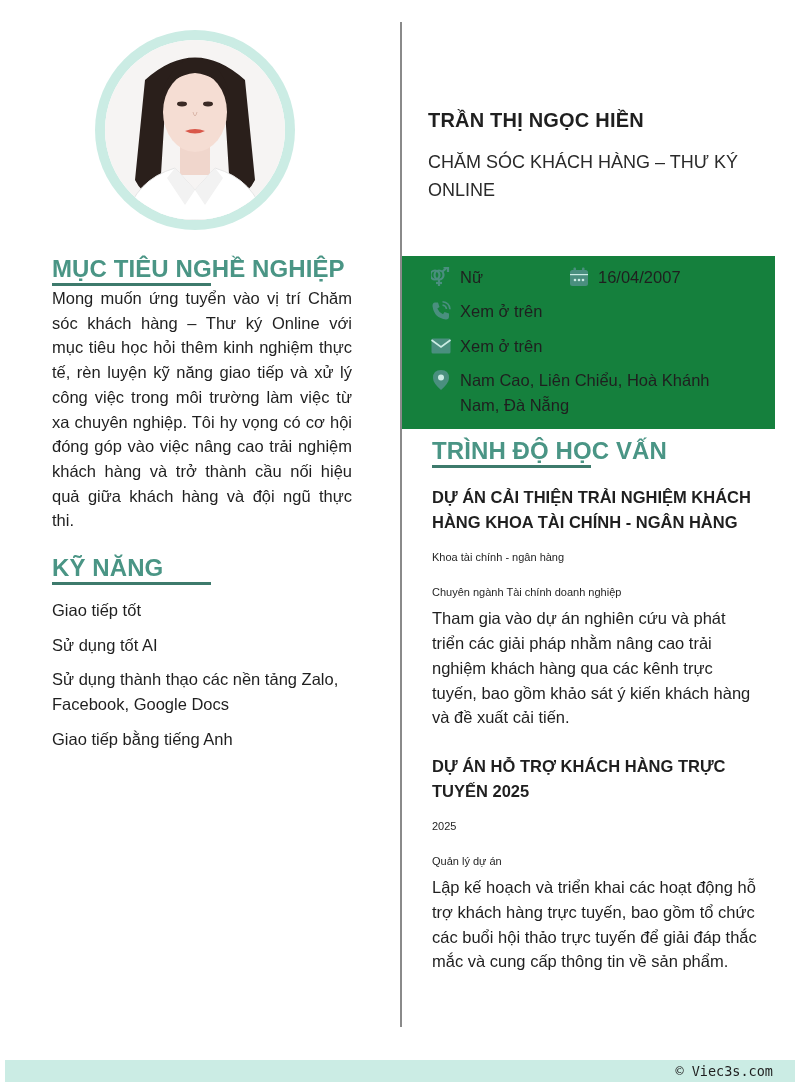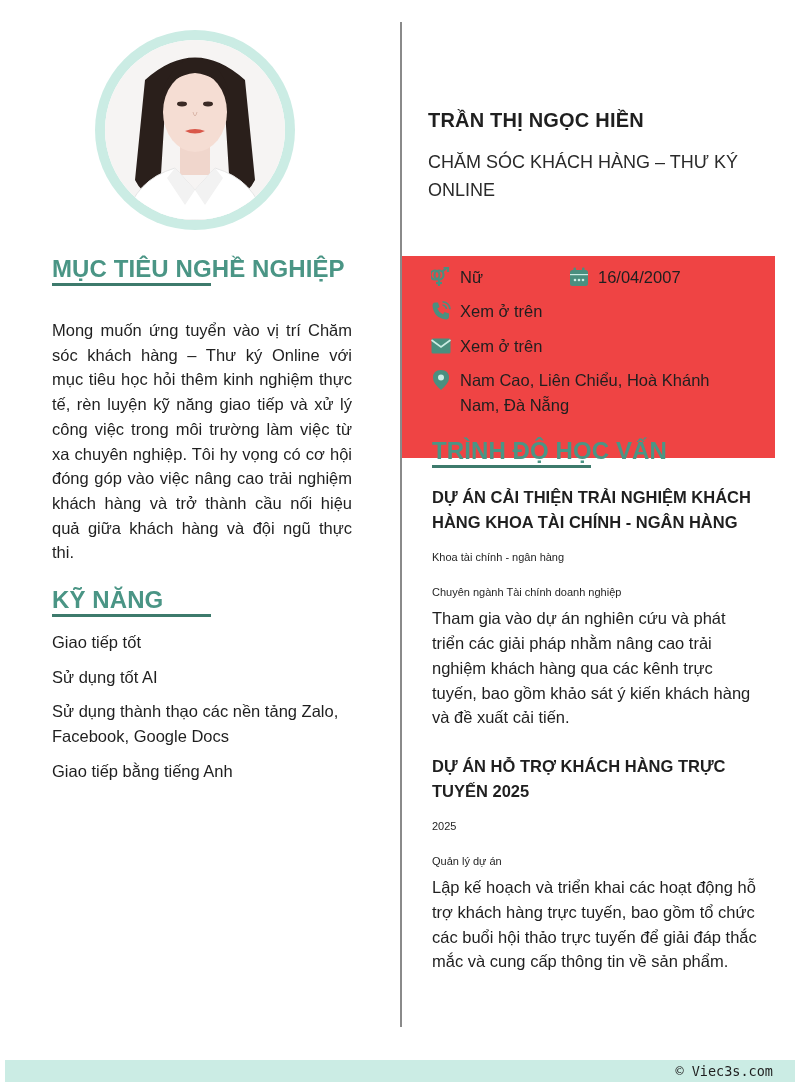--- a/index.html
+++ b/index.html
@@ -10,32 +10,32 @@
 
     
     .photo-ring { position: absolute; left: 95px; top: 30px; width: 200px; height: 200px; border-radius: 50%; background: #cbece4; }
     .photo { position: absolute; left: 10px; top: 10px; width: 180px; height: 180px; border-radius: 50%; background: #ffffff; overflow: hidden; }
     .photo svg { display: block; }
 
     .left-col { position: absolute; left: 52px; top: 256px; width: 300px; }
     .section-title { font-size: 24px; font-weight: bold; color: #4a9585; letter-spacing: 0.1px; line-height: 26px; }
     .section-underline { width: 159px; height: 3px; background: #3d7a6c; margin-top: 1px; }
 
-    .objective-text { margin-top: 32px; font-size: 16.5px; line-height: 24.7px; text-align: justify; color: #1f1f1f; }
+    .objective-text { margin-top: 0; font-size: 16.5px; line-height: 24.7px; text-align: justify; color: #1f1f1f; }
 
     .skills-block { margin-top: 22px; }
     .skill-list { margin-top: 13px; list-style: none; }
     .skill-list li { font-size: 16.5px; line-height: 24.7px; margin-bottom: 10px; }
 
     
     .header { position: absolute; left: 428px; top: 92px; width: 340px; }
     .name { font-size: 20px; font-weight: bold; color: #1f1f1f; letter-spacing: 0.2px; line-height: 38px; margin-top: 9px; }
     .job-title { margin-top: 9px; font-size: 18px; line-height: 28px; color: #2a2a2a; }
 
-    .contact-box { position: absolute; left: 402px; top: 256px; width: 373px; height: 202px; background: #ef4444; }
+    .contact-box { position: absolute; left: 402px; top: 256px; width: 373px; height: 173px; background: #15803d; }
     .contact-row { position: absolute; display: flex; align-items: flex-start; font-size: 16.5px; line-height: 24.7px; color: #1f1f1f; }
     .contact-row .icon { width: 22px; height: 24px; display: flex; align-items: center; justify-content: center; margin-right: 8px; flex-shrink: 0; }
     .contact-row .icon svg { display: block; }
 
     .right-col { position: absolute; left: 432px; top: 438px; width: 330px; }
     .project { margin-top: 20px; }
     .project:first-of-type { margin-top: 0; }
     .project-title { font-size: 16.5px; font-weight: bold; line-height: 25px; text-transform: uppercase; color: #1f1f1f; }
     .project-line { margin-top: 10px; font-size: 11px; line-height: 24.7px; }
     .project-desc { margin-top: 2px; font-size: 16.5px; line-height: 24.7px; }

